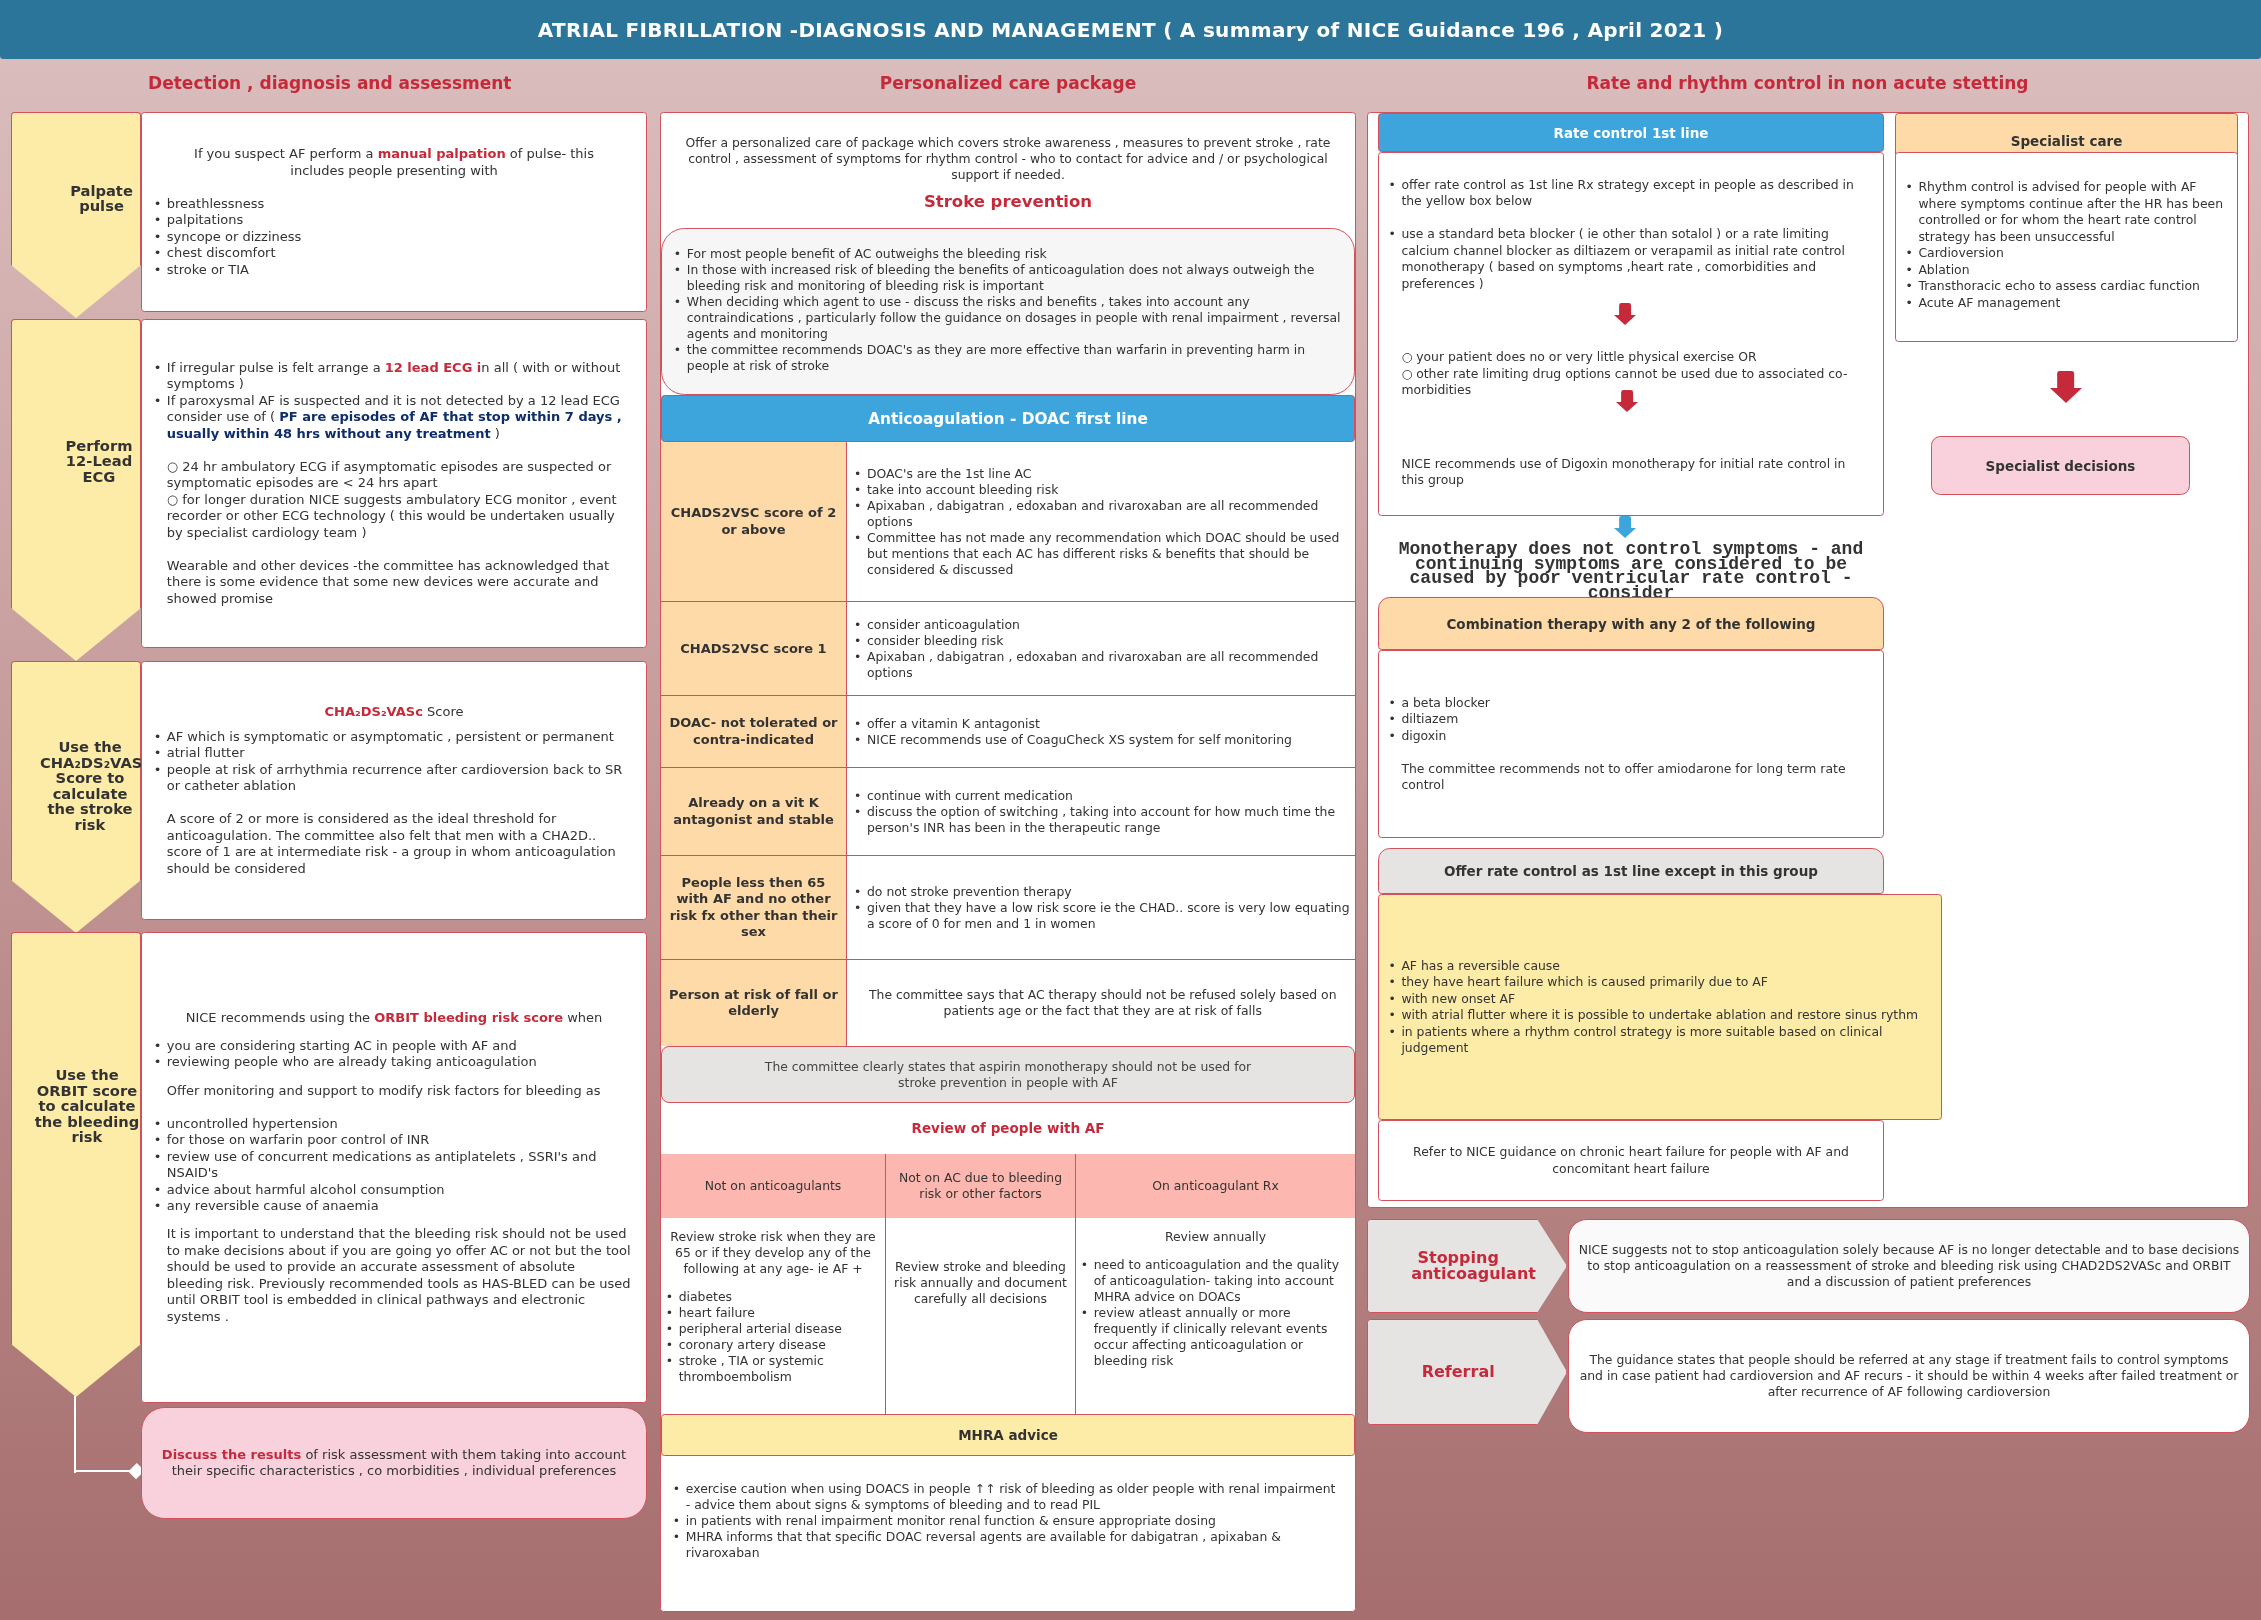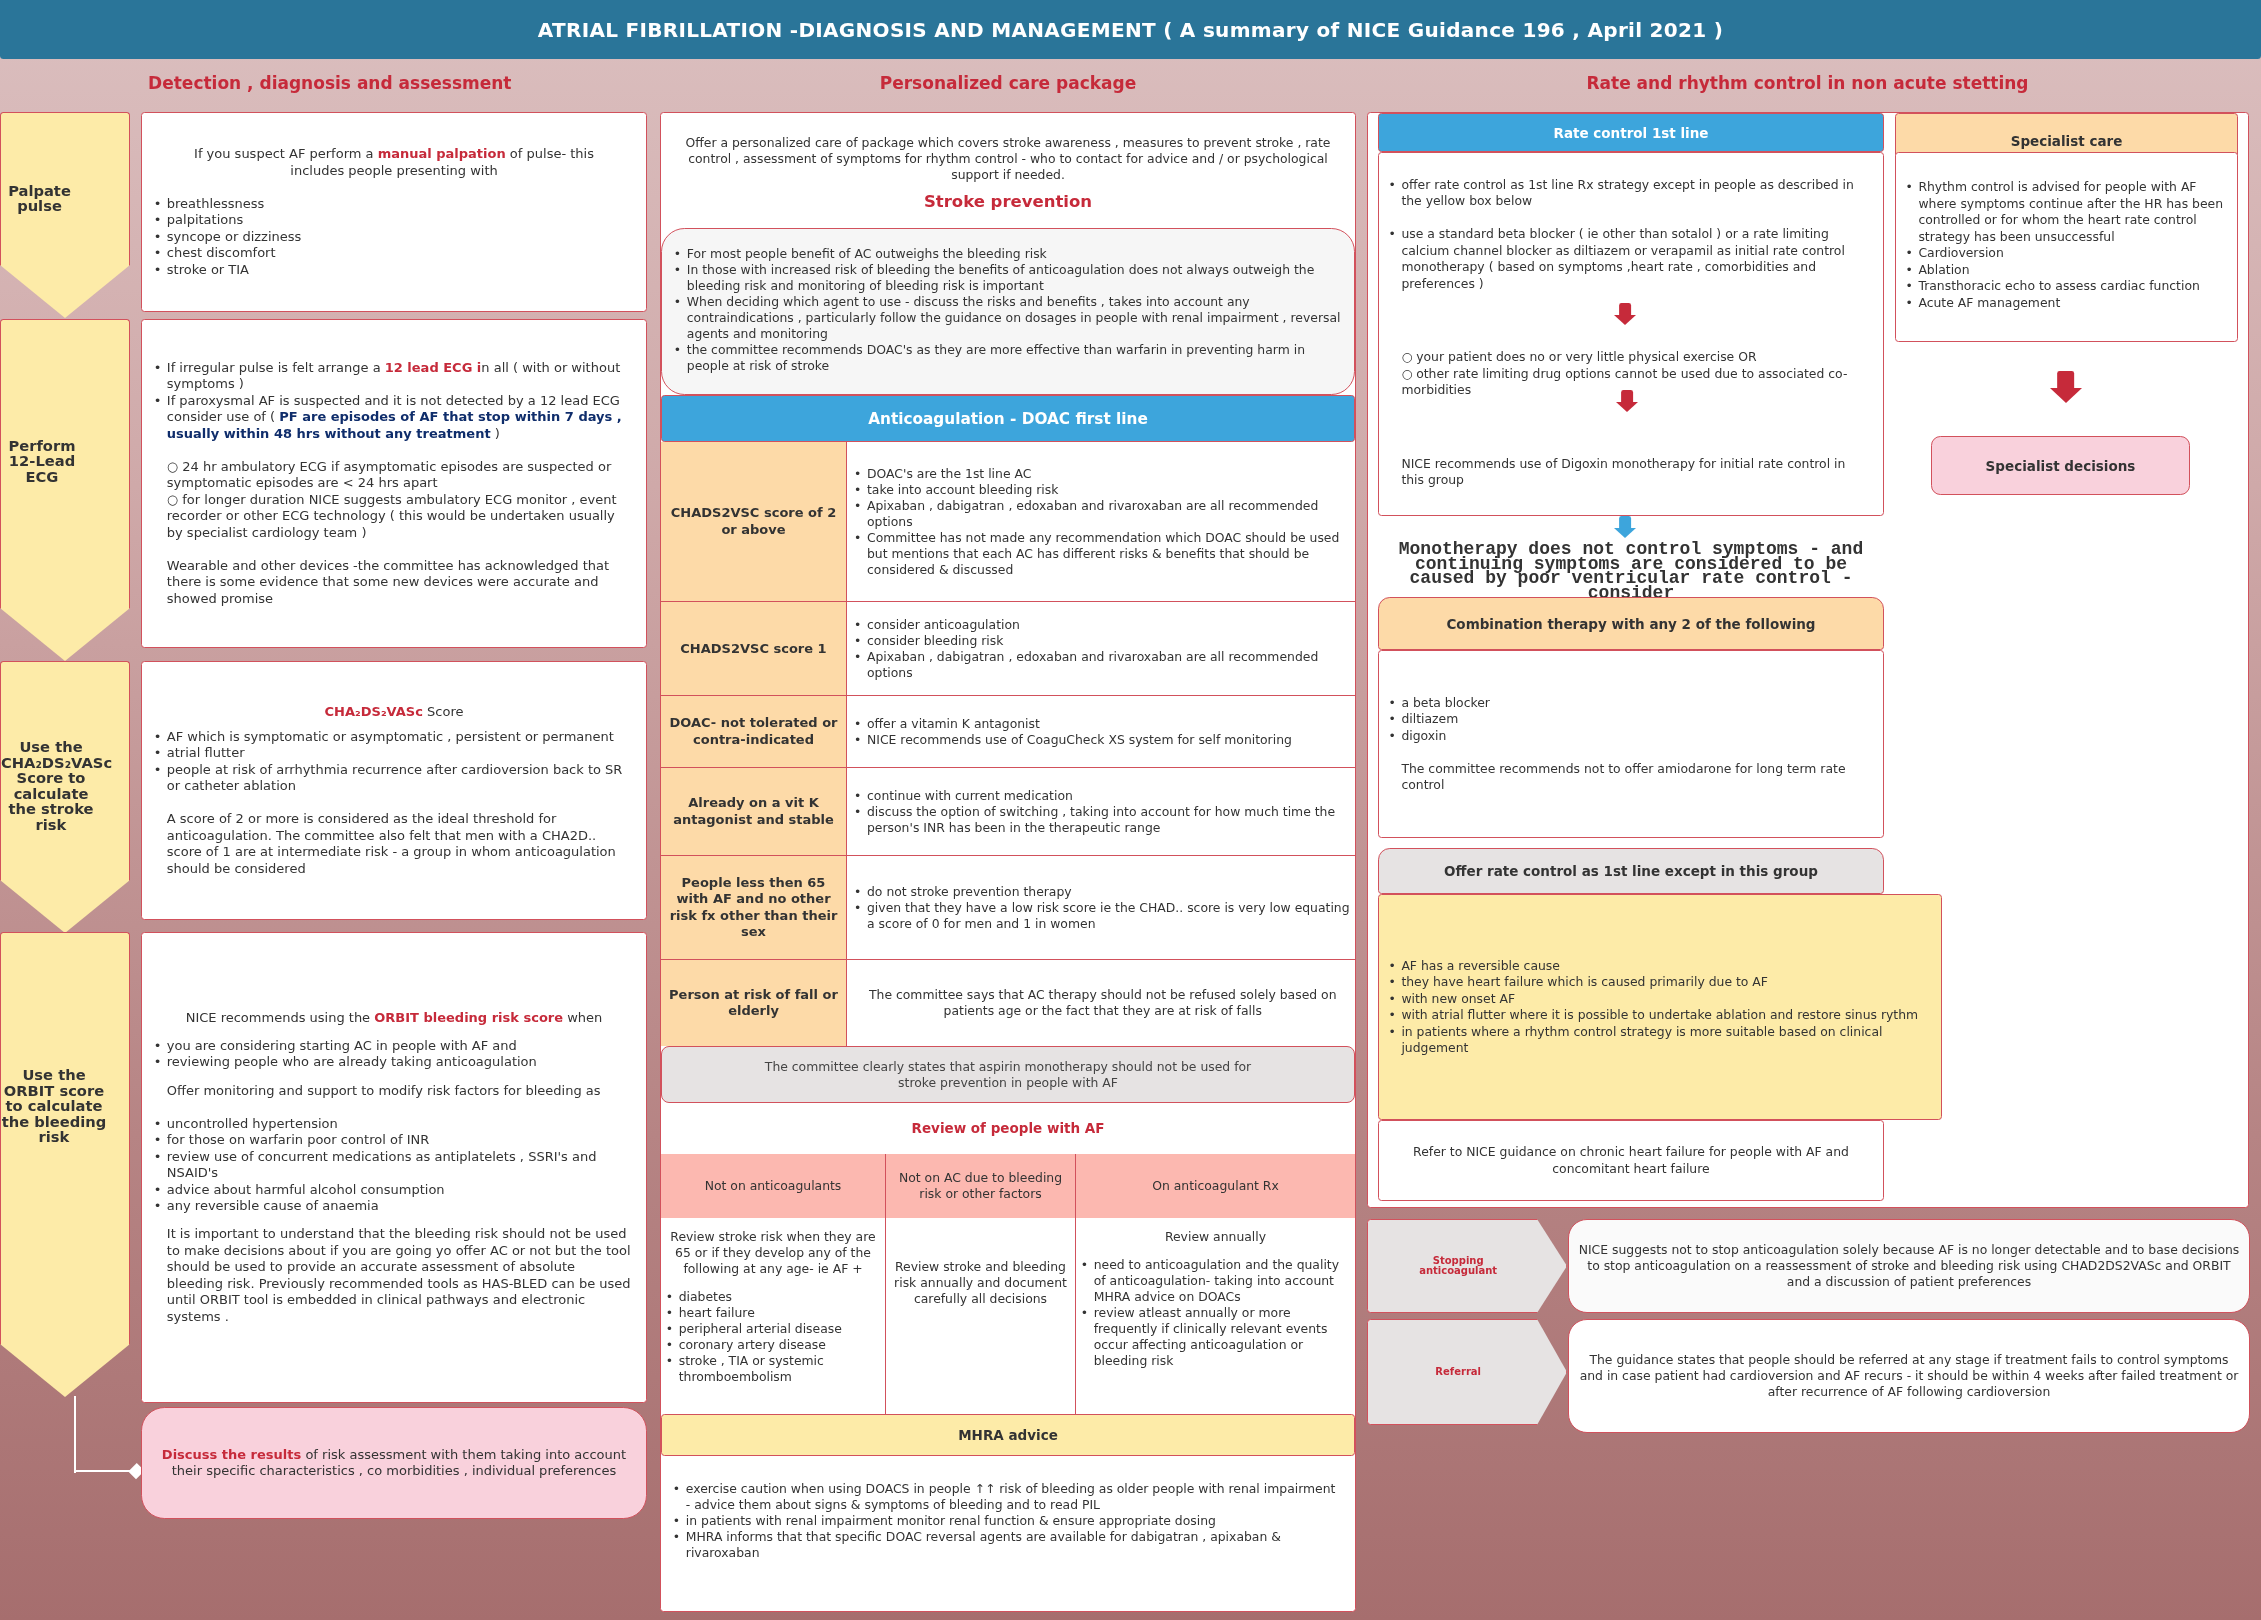--- a/index.html
+++ b/index.html
@@ -22,23 +22,23 @@
   #title-bar {
     left: 0; top: 0; width: 2261px; height: 59px;
     background: #2a7599; border-radius: 0 0 3.5px 3.5px;
     display: flex; align-items: center; justify-content: center;
     color: #fff; font-weight: bold; font-size: 20px; letter-spacing: 0.3px;
   }
   .col-title { top: 73px; font-size: 17px; font-weight: bold; color: #c62a3a; text-align: center; }
 
   
   .step {
-    left: 0; width: 130px; background: #fdeba8;
+    left: 11px; width: 130px; background: #fdeba8;
     border: 1.2px solid #d2515c; border-bottom: none;
-    display: flex; align-items: center; justify-content: flex-start; text-align: center;
+    display: flex; align-items: center; justify-content: flex-end; text-align: center;
     font-weight: bold; font-size: 14.7px; color: #333; line-height: 1.05;
     clip-path: polygon(0 0, 100% 0, 100% calc(100% - 53px), 50% 100%, 0 calc(100% - 53px));
     border-radius: 3.5px 3.5px 0 0;
   }
   .lbox {
     left: 141px; width: 506px; background: #fff; border: 1.2px solid #d2515c;
     border-radius: 3.5px; font-size: 13px; line-height: 16.5px; padding: 0 11.8px;
     display: flex; flex-direction: column; justify-content: center;
   }
   .center { text-align: center; }
@@ -81,21 +81,21 @@
   .arrow { position: absolute; }
   .arrow .shaft { position: absolute; left: 50%; transform: translateX(-50%); top: 0; border-radius: 2.4px 2.4px 0 0; }
   .arrow .head { position: absolute; left: 50%; transform: translateX(-50%); width: 0; height: 0;
     border-left-style: solid; border-right-style: solid; border-top-style: solid;
     border-left-color: transparent; border-right-color: transparent; }
 
   .side-tab {
     background: #e6e3e3; border: 1.2px solid #d2515c; border-radius: 3.5px 0 0 3.5px;
     clip-path: polygon(0 0, 85% 0, 100% 50%, 85% 100%, 0 100%);
     display: flex; align-items: center; justify-content: center; text-align: center;
-    color: #c62a3a; font-weight: bold; font-size: 10px; line-height: 1.0; padding-right: 17.7px;
+    color: #c62a3a; font-weight: bold; font-size: 16px; line-height: 1.0; padding-right: 17.7px;
   }
   .side-box {
     background: #fafafa; border: 1.2px solid #d2515c; border-radius: 19px;
     display: flex; align-items: center; justify-content: center; text-align: center;
     font-size: 12.4px; line-height: 16px; padding: 0 7px;
   }
 </style>
 </head>
 <body>
 

